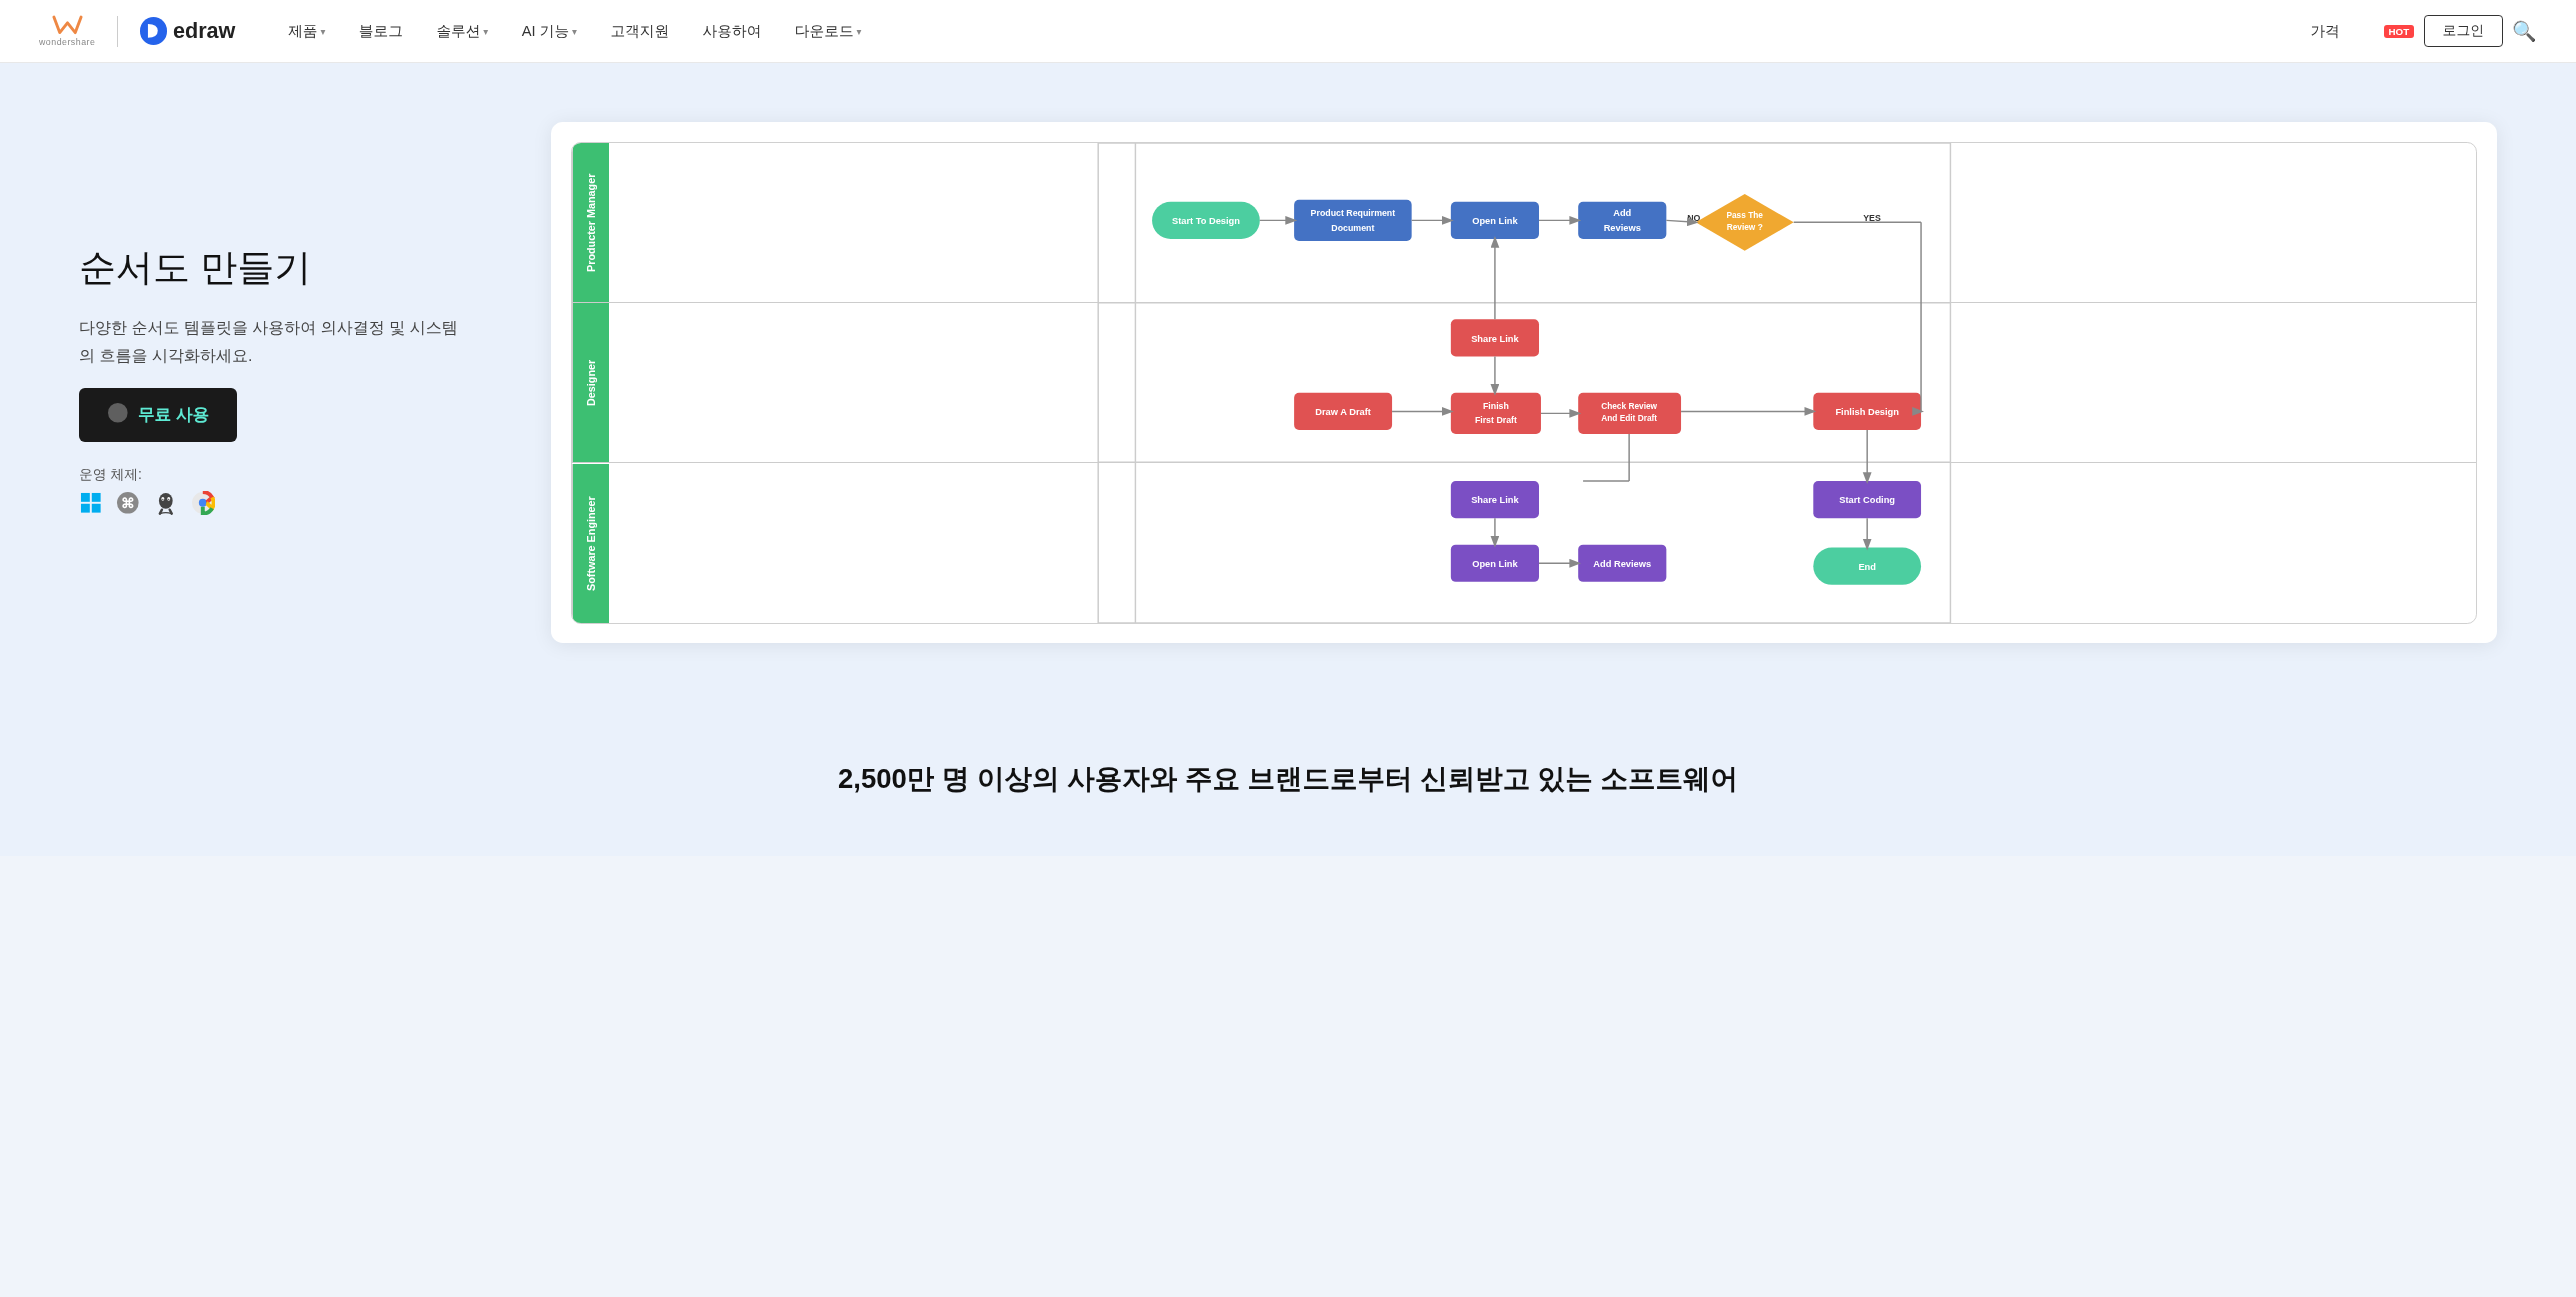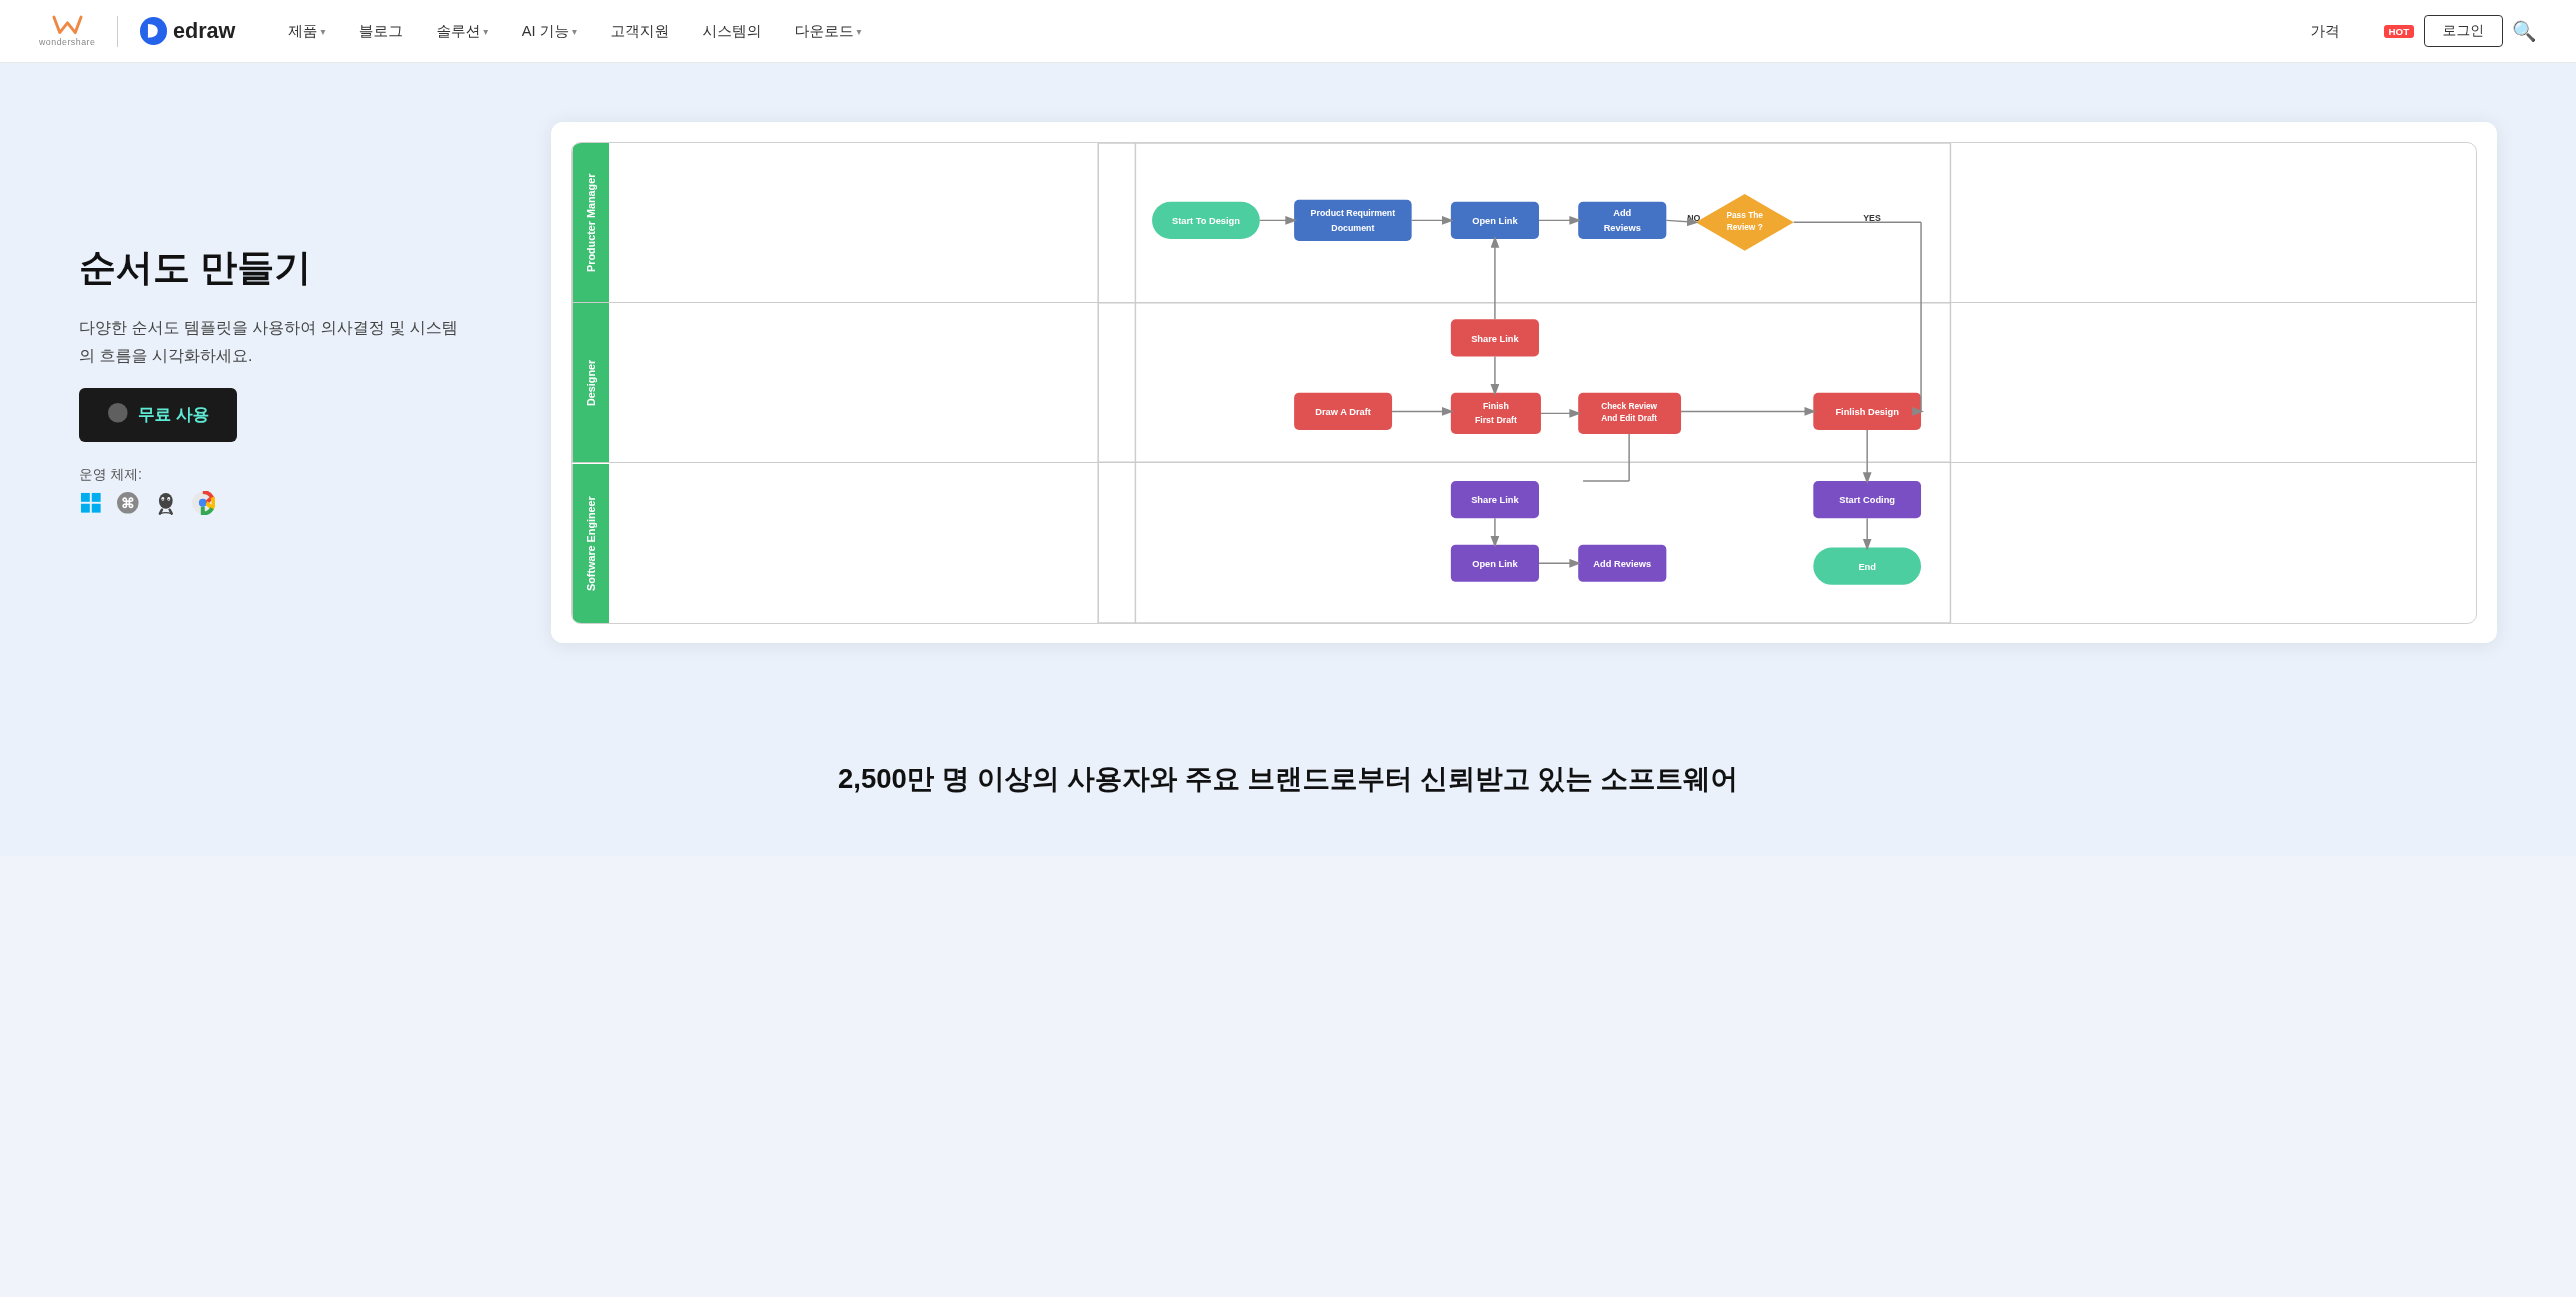--- a/index.html
+++ b/index.html
@@ -40,21 +40,21 @@
     
     .hero {
       background: #eaf1fb;
       display: flex;
       align-items: center;
       padding: 59px 79px;
       gap: 79px;
       min-height: 610px;
     }
     .hero-left { min-width: 315px; max-width: 393px; }
-    .hero-title { font-size: 37px; font-weight: 700; color: #111; margin-bottom: 22px; line-height: 1.3; }
+    .hero-title { font-size: 37px; font-weight: 400; color: #111; margin-bottom: 22px; line-height: 1.3; }
     .hero-desc { font-size: 16px; color: #444; line-height: 1.7; margin-bottom: 19px; }
     .hero-btn {
       display: inline-flex; align-items: center; gap: 9.8px;
       background: #1a1a1a; color: #5eead4;
       padding: 13.8px 27.5px; border-radius: 5.9px; font-size: 16.7px; font-weight: 600;
       cursor: pointer; border: none;
     }
     .hero-btn-icon { font-size: 17.7px; }
     .os-label { font-size: 13.8px; color: #555; margin-top: 23.6px; margin-bottom: 7.9px; }
     .os-icons { display: flex; align-items: center; gap: 13.8px; }
@@ -162,21 +162,21 @@
       <span class="nav-chevron">▾</span>
     </div>
     <div class="nav-item">
       <span>AI 기능</span>
       <span class="nav-chevron">▾</span>
     </div>
     <div class="nav-item">
       <span>고객지원</span>
     </div>
     <div class="nav-item">
-      <span>시스템의</span>
+      <span>사용하여</span>
     </div>
     <div class="nav-item">
       <span>다운로드</span>
       <span class="nav-chevron">▾</span>
     </div>
   </div>
 
   <div class="navbar-right">
     <div class="price-badge">
       <span>가격</span>

